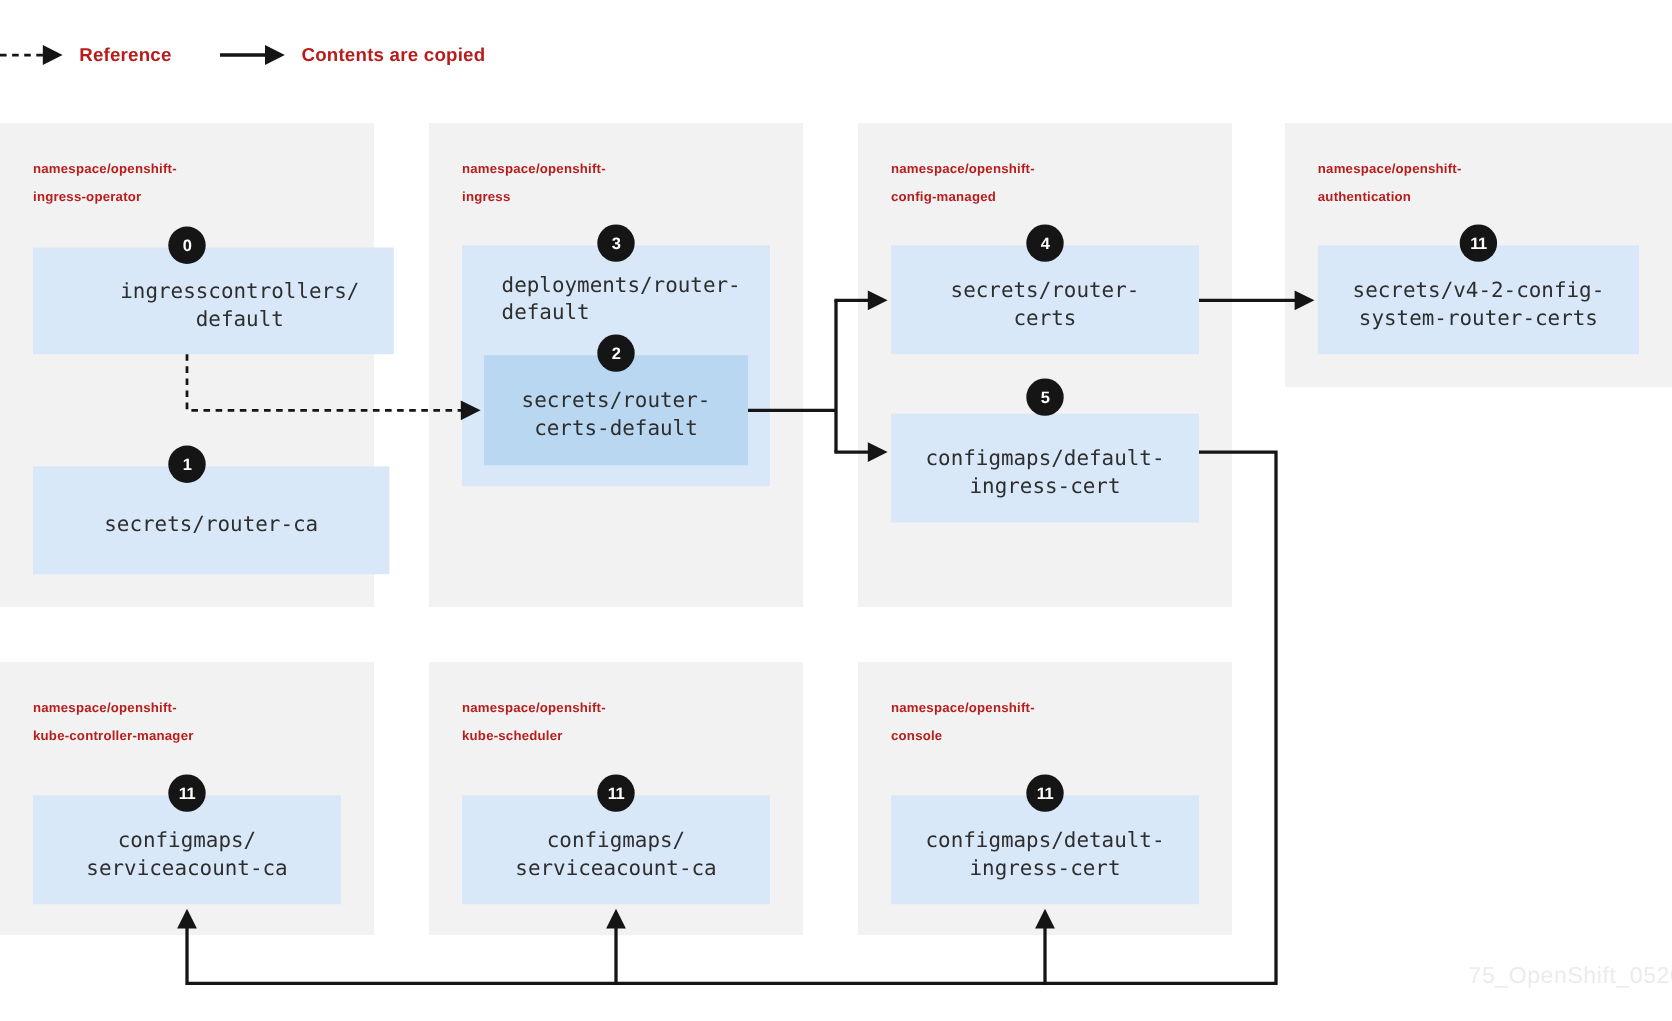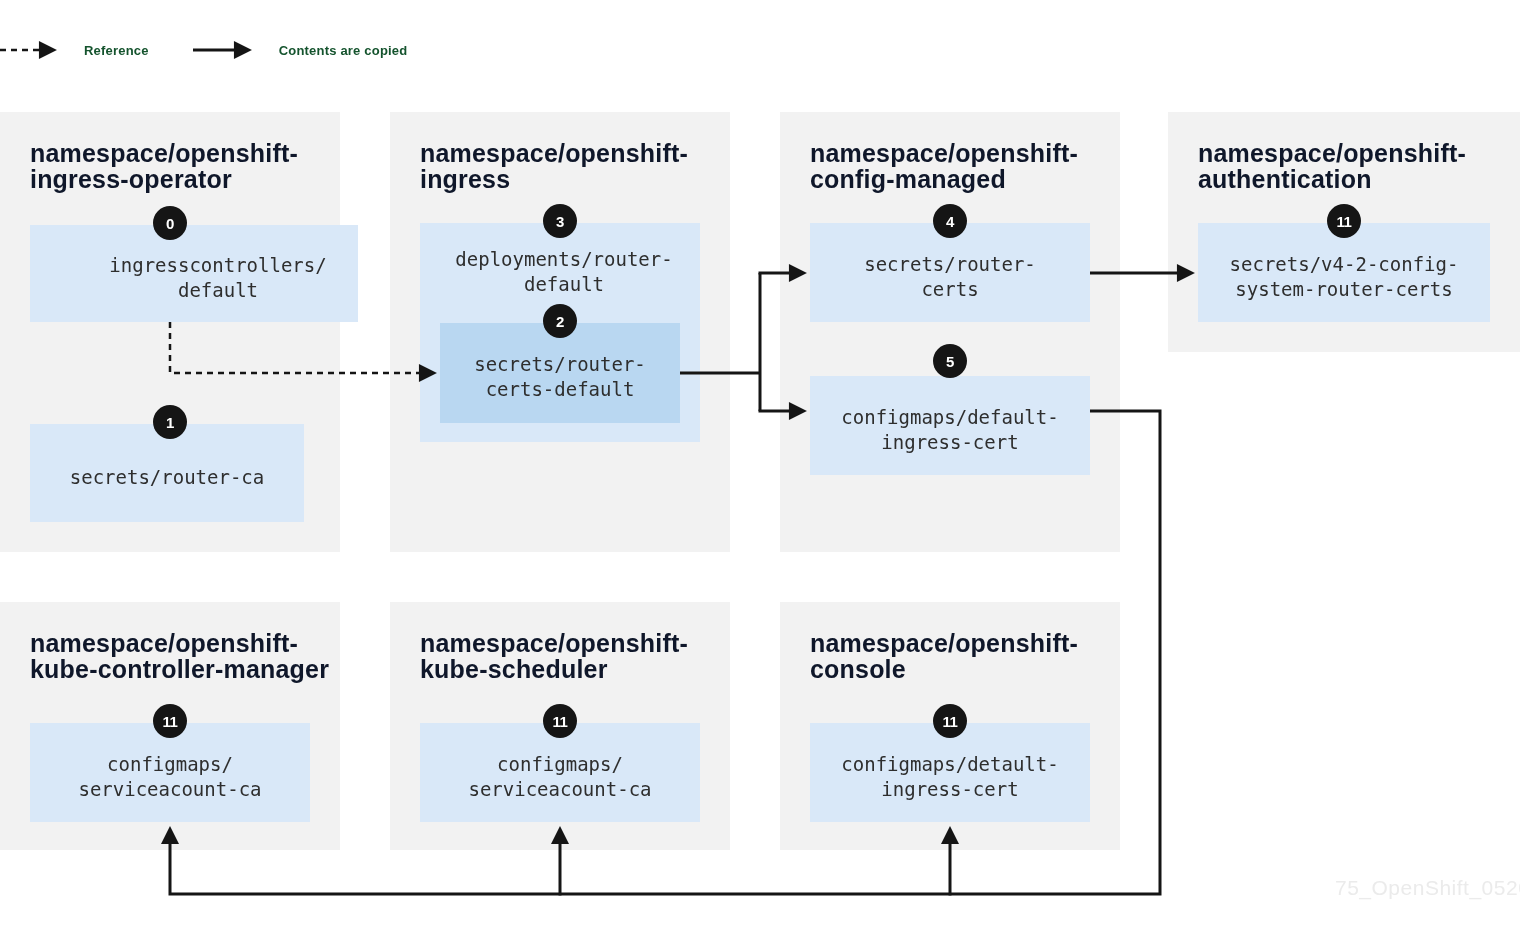--- a/index.html
+++ b/index.html
@@ -4,42 +4,42 @@
 <style>
   html,body { margin:0; padding:0; background:#ffffff; }
   .canvas {
     position:relative; width:1520px; height:928px; background:#ffffff;
     font-family:"Liberation Sans", sans-serif; overflow:hidden;
   }
   
   .legend { position:absolute; left:0; top:38px; height:24px; display:flex; align-items:center; }
   .legend-item { display:flex; align-items:center; }
   .legend-item svg { display:block; }
-  .legend-label { margin-left:22px; font-size:13px; font-weight:700; color:#14532d; letter-spacing:0.2px; }
+  .legend-label { margin-left:10px; font-size:17px; font-weight:700; color:#b91c1c; letter-spacing:0.2px; }
   .legend-gap { width:44px; }
   
   .panel { position:absolute; background:#f2f2f2; }
   .panel-title {
     position:absolute; left:30px; top:28px;
-    font-size:25px; font-weight:700; line-height:26px; color:#0f172a;
+    font-size:12px; font-weight:700; line-height:26px; color:#b91c1c;
     white-space:pre-line; letter-spacing:0.2px;
   }
   
   .rbox {
     position:absolute; background:#d9e8f8;
     display:flex; align-items:center; justify-content:center; text-align:center;
   }
   .rbox.dark { background:#b9d7f1; }
   .rbox.top-left { display:block; text-align:left; }
   .resource-label {
     font-family:"DejaVu Sans Mono","Liberation Mono",monospace;
     font-size:19px; line-height:25px; color:#2e2e2e; white-space:pre-line;
     padding-top:8px;
   }
-  .rbox.top-left > .resource-label { padding:24px 0 0 8px; display:block;text-align:center; }
+  .rbox.top-left > .resource-label { padding:24px 0 0 36px; display:block; }
   
   .badge {
     position:absolute; width:34px; height:34px; border-radius:50%;
     background:#151515; color:#ffffff; display:flex; align-items:center; justify-content:center;
     font-size:15px; font-weight:700; z-index:3; letter-spacing:-0.5px;
   }
   
   .overlay { position:absolute; left:0; top:0; z-index:10; pointer-events:none; }
   .conn { stroke:#151515; stroke-width:3; fill:none; }
   .conn.dashed { stroke-width:2.5; stroke-dasharray:6 5; }
@@ -86,21 +86,21 @@
     <div class="badge" style="left:153px;top:94px;">
         <span>0</span>
       </div>
     <div class="rbox" style="left:30px;top:113px;width:280px;height:97px;padding-left:48px;">
       <span class="resource-label">ingresscontrollers/
 default</span>
     </div>
     <div class="badge" style="left:153px;top:293px;">
         <span>1</span>
       </div>
-    <div class="rbox" style="left:30px;top:312px;width:274px;height:98px;">
+    <div class="rbox" style="left:30px;top:312px;width:324px;height:98px;">
       <span class="resource-label">secrets/router-ca</span>
     </div>
   </div>
 
   <div class="panel" style="left:390px;top:112px;width:340px;height:440px;">
     <div class="panel-title">namespace/openshift-
 ingress</div>
     <div class="badge" style="left:153px;top:92px;">
         <span>3</span>
       </div>

